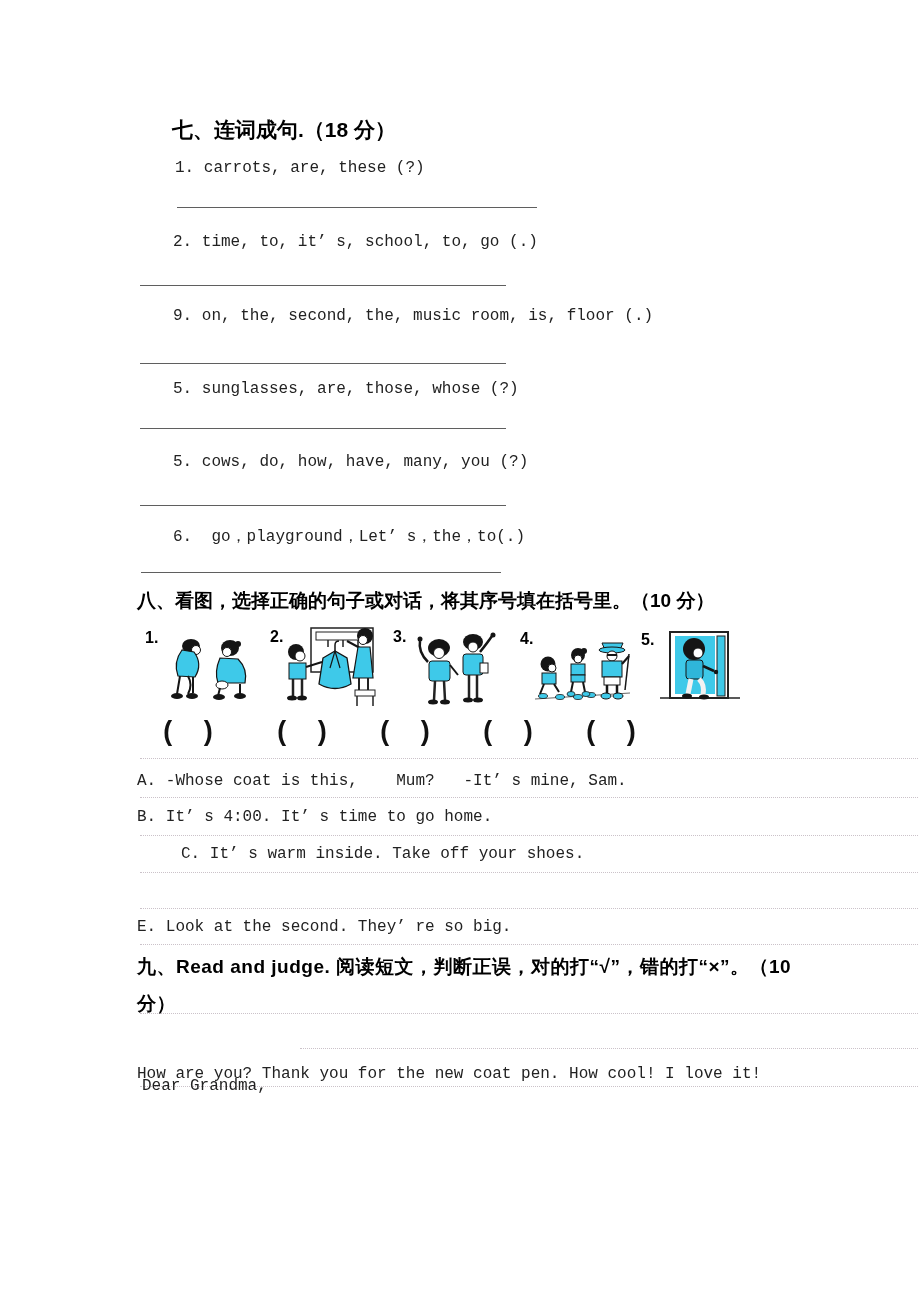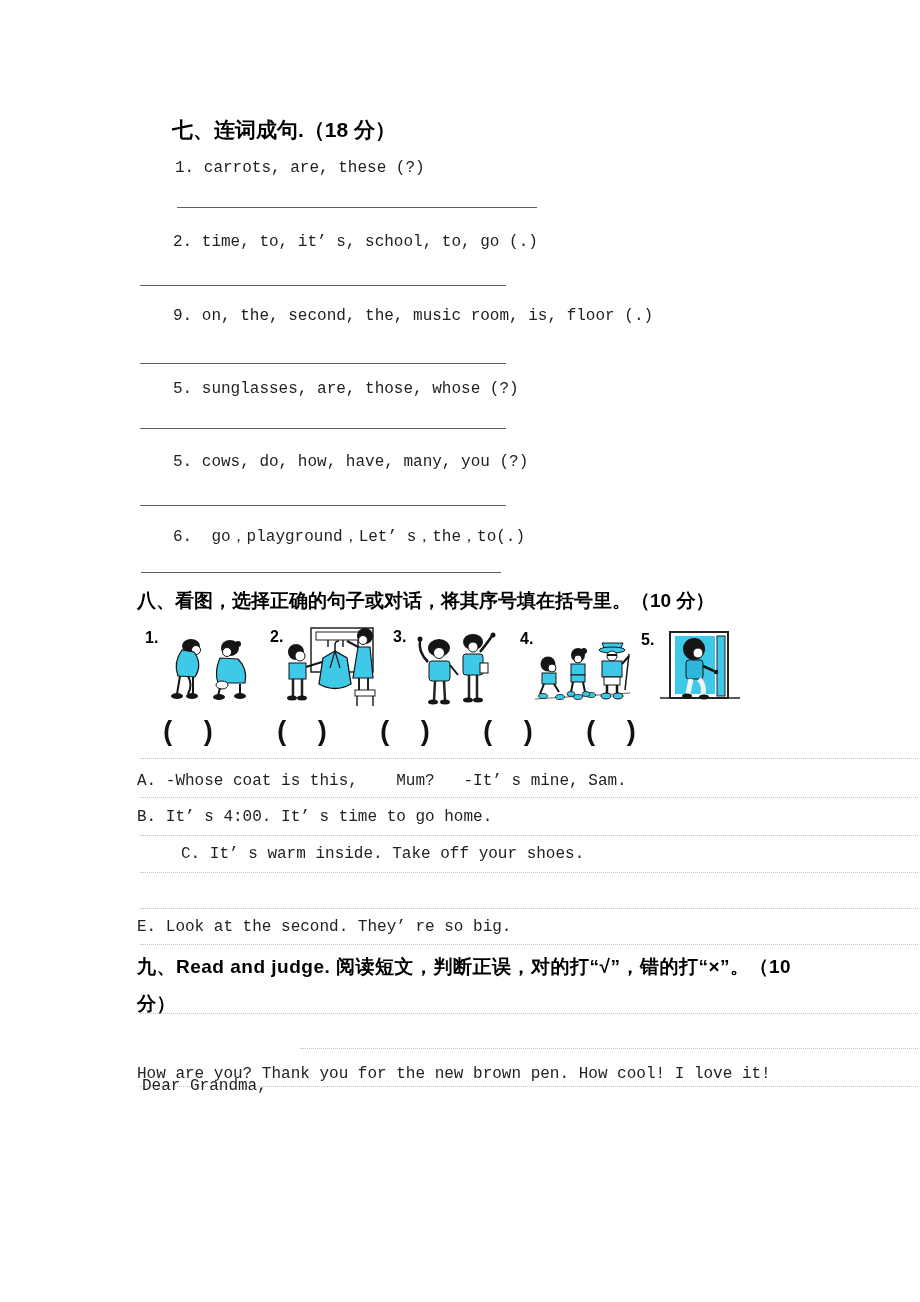--- a/index.html
+++ b/index.html
@@ -214,15 +214,15 @@
   <div class="abs dotted" style="left:140px;top:1086px;width:778px;"></div>
 
   <div class="abs mono opt" style="left:137px;top:771px;">A. -Whose coat is this,    Mum?   -It’ s mine, Sam.</div>
   <div class="abs mono opt" style="left:137px;top:807px;">B. It’ s 4:00. It’ s time to go home.</div>
   <div class="abs mono opt" style="left:153px;top:844px;margin-left:28px;">C. It’ s warm inside. Take off your shoes.</div>
   <div class="abs mono opt" style="left:137px;top:917px;">E. Look at the second. They’ re so big.</div>
 
   <div class="abs hdr sec9-title" style="left:137px;top:948px;white-space:normal;">九、Read and judge. 阅读短文，判断正误，对的打“√”，错的打“×”。（10 分）</div>
 
   <div class="abs mono item" style="left:142px;top:1028px;margin-top:48px;">Dear Grandma,</div>
-  <div class="abs mono item" style="left:137px;top:1064px;">How are you? Thank you for the new brown pen. How cool! I love it!</div>
+  <div class="abs mono item" style="left:137px;top:1064px;">How are you? Thank you for the new coat pen. How cool! I love it!</div>
 
 </div>
 
 </body></html>

